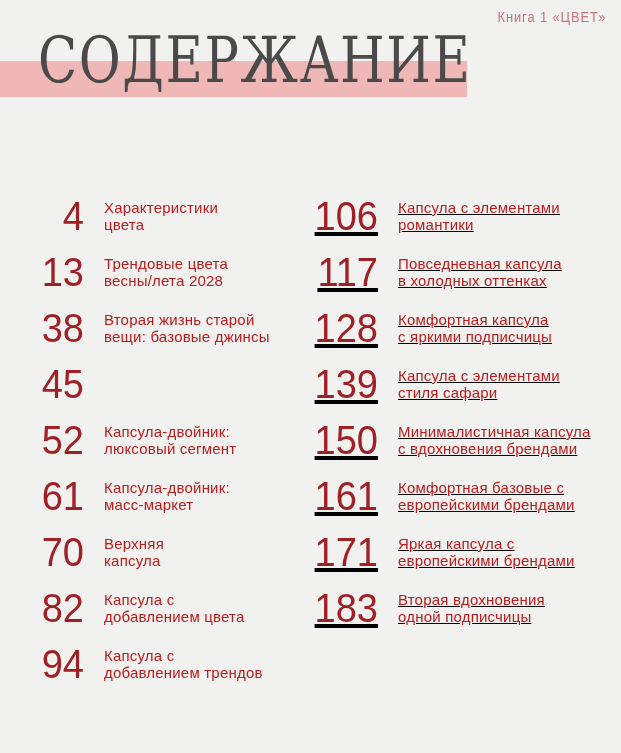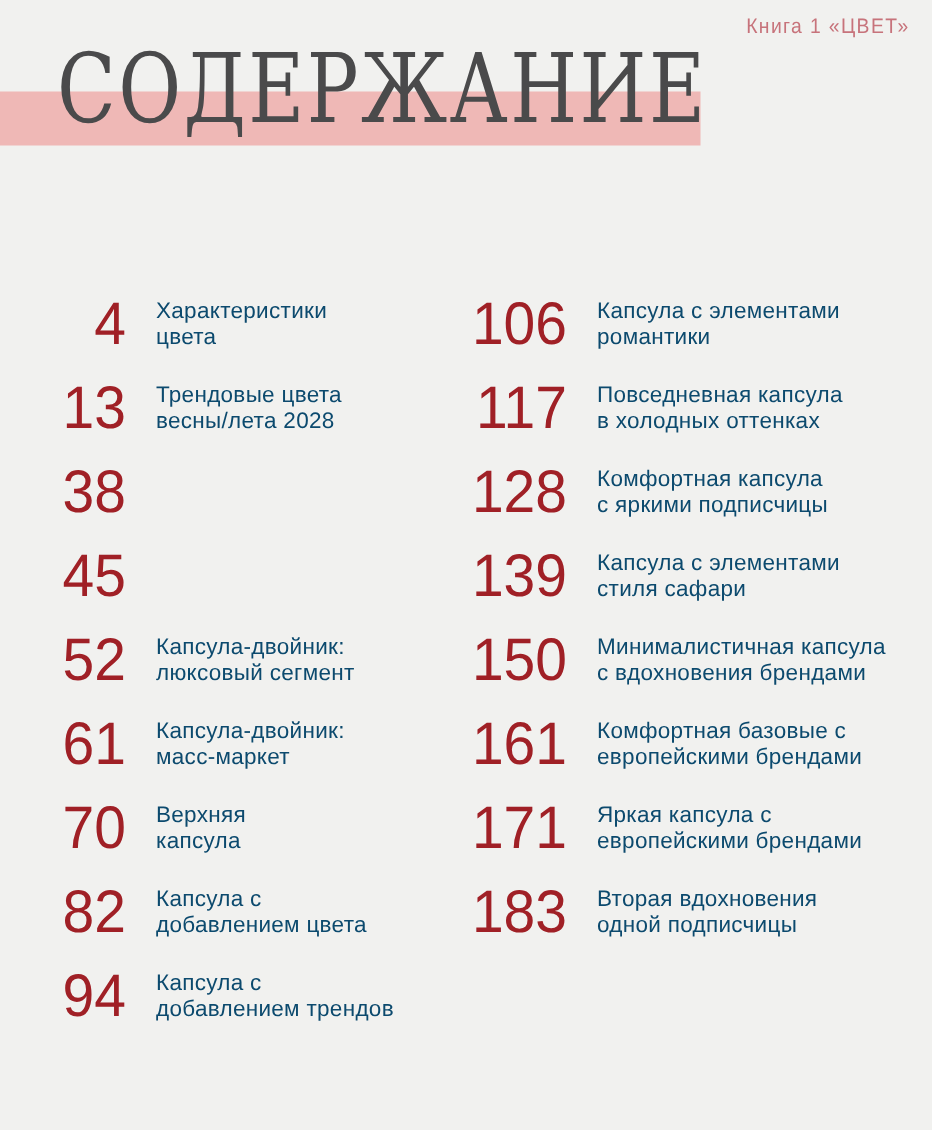--- a/index.html
+++ b/index.html
@@ -45,21 +45,21 @@
     white-space: nowrap;
   }
 
   .toc {
     position: absolute;
     top: 197px; left: 0;
     width: 621px;
     display: flex;
   }
   .toc-col { width: 310px; flex: 0 0 310px; }
-  .toc-col.right { width: 311px; flex: 0 0 311px; }
+  .toc-col.right { width: 311px; flex: 0 0 311px; text-decoration: underline; }
 
   .entry {
     display: flex;
     align-items: center;
     height: 38px;
     margin-bottom: 18px;
   }
   .entry .num {
     flex: 0 0 auto;
     text-align: right;
@@ -72,21 +72,21 @@
     transform-origin: right center;
   }
   .toc-col.left  .entry .num { width: 84px; }
   .toc-col.right .entry .num { width: 68px; }
 
   .entry .txt {
     margin-left: 20px;
     font-size: 15px;
     line-height: 17px;
     letter-spacing: 0.2px;
-    color: #0c4a6e;
+    color: #b91c1c;
     white-space: pre-line;
   }
 </style>
 </head>
 <body>
 
 <div class="edition-label">Книга 1 «ЦВЕТ»</div>
 
 <div class="title-banner"></div>
 
@@ -101,20 +101,22 @@
   </div>
 
   <div class="entry">
     <div class="num">13</div>
     <div class="txt">Трендовые цвета
 весны/лета 2028</div>
   </div>
 
   <div class="entry">
     <div class="num">38</div>
+    <div class="txt">Вторая жизнь старой
+вещи: базовые джинсы</div>
   </div>
 
   <div class="entry">
     <div class="num">45</div>
   </div>
 
   <div class="entry">
     <div class="num">52</div>
     <div class="txt">Капсула-двойник:
 люксовый сегмент</div>

